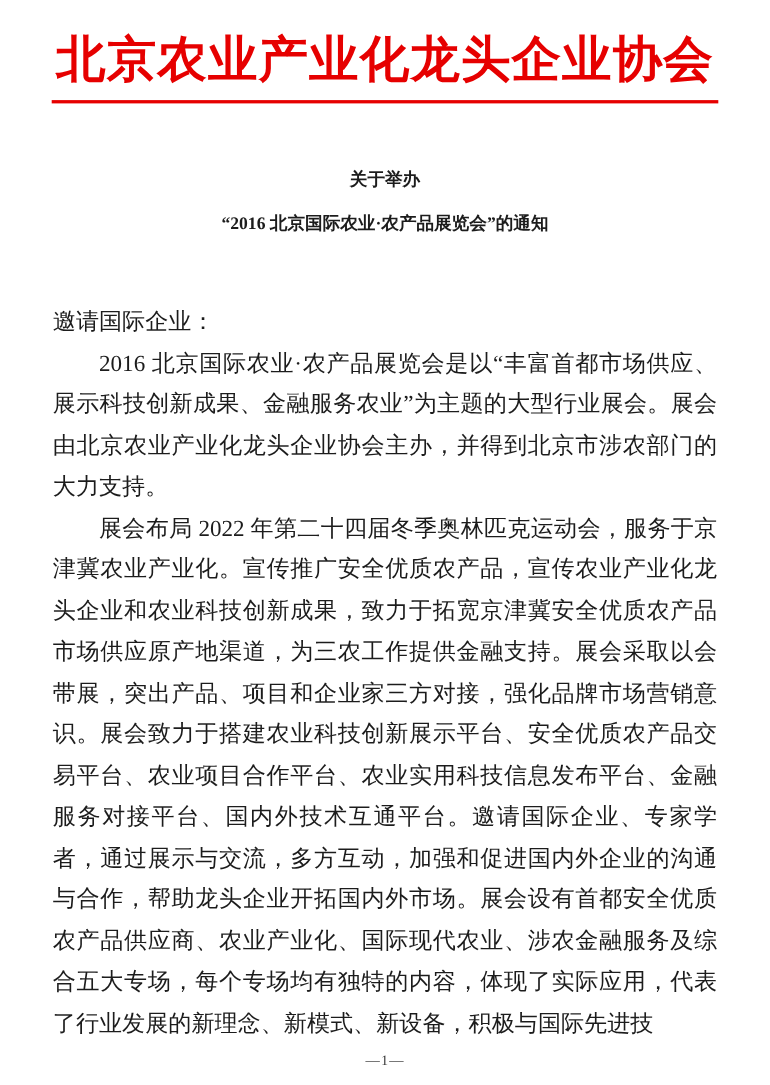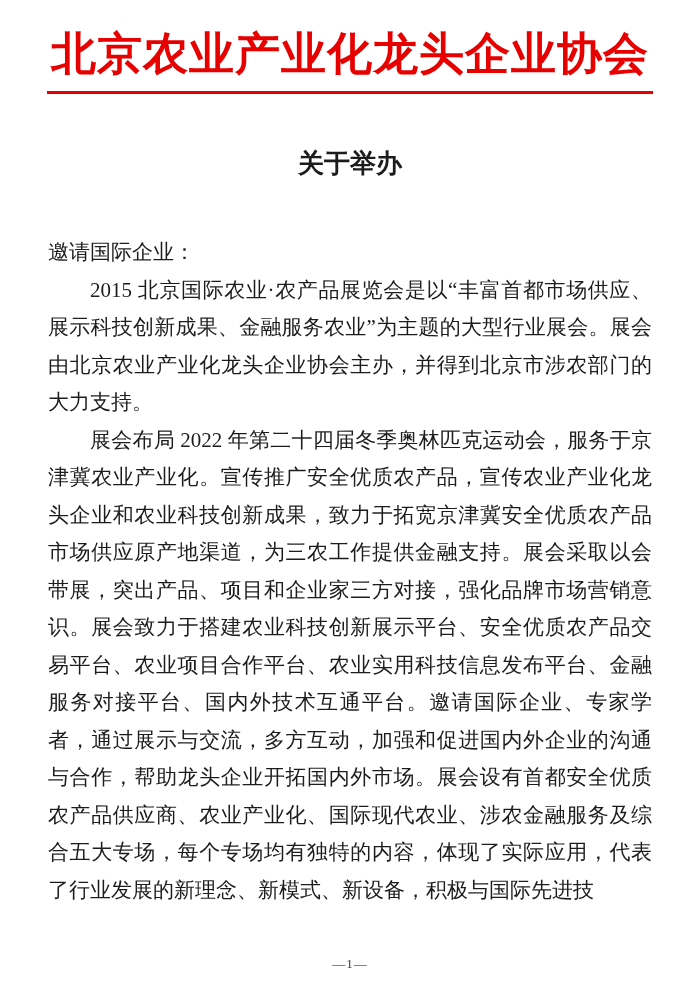--- a/index.html
+++ b/index.html
@@ -25,21 +25,21 @@
   }
   .red-rule {
     height: 0;
     border-top: 3px solid var(--red);
     margin: 9px 47px 0 47px;
   }
   .doc-title {
     margin-top: 50px;
     text-align: center;
     font-weight: bold;
-    font-size: 26px;
+    font-size: 16px;
     line-height: 40px;
   }
   .doc-title div { white-space: nowrap; }
   .doc-body {
     margin: 50px 48px 0 48px;
     font-size: 21px;
     line-height: 37.5px;
     text-align: justify;
     text-justify: inter-ideograph;
   }
@@ -61,25 +61,26 @@
 
 <div class="page">
 
   <header class="letterhead">
     <h1 class="org-name">北京农业产业化龙头企业协会</h1>
     <div class="red-rule"></div>
   </header>
 
   <section class="doc-title">
     <div>关于举办</div>
+    <div>“2016 北京国际农业·农产品展览会”的通知</div>
   </section>
 
   <section class="doc-body">
     <p class="salutation">邀请国际企业：</p>
-    <p class="para">2015 北京国际农业·农产品展览会是以“丰富首都市场供应、展示科技创新成果、金融服务农业”为主题的大型行业展会。展会由北京农业产业化龙头企业协会主办，并得到北京市涉农部门的大力支持。</p>
+    <p class="para">2016 北京国际农业·农产品展览会是以“丰富首都市场供应、展示科技创新成果、金融服务农业”为主题的大型行业展会。展会由北京农业产业化龙头企业协会主办，并得到北京市涉农部门的大力支持。</p>
     <p class="para">展会布局 2022 年第二十四届冬季奥林匹克运动会，服务于京津冀农业产业化。宣传推广安全优质农产品，宣传农业产业化龙头企业和农业科技创新成果，致力于拓宽京津冀安全优质农产品市场供应原产地渠道，为三农工作提供金融支持。展会采取以会带展，突出产品、项目和企业家三方对接，强化品牌市场营销意识。展会致力于搭建农业科技创新展示平台、安全优质农产品交易平台、农业项目合作平台、农业实用科技信息发布平台、金融服务对接平台、国内外技术互通平台。邀请国际企业、专家学者，通过展示与交流，多方互动，加强和促进国内外企业的沟通与合作，帮助龙头企业开拓国内外市场。展会设有首都安全优质农产品供应商、农业产业化、国际现代农业、涉农金融服务及综合五大专场，每个专场均有独特的内容，体现了实际应用，代表了行业发展的新理念、新模式、新设备，积极与国际先进技</p>
   </section>
 
   <footer class="page-footer">
     <span>—1—</span>
   </footer>
 
 </div>
 
 </body></html>

